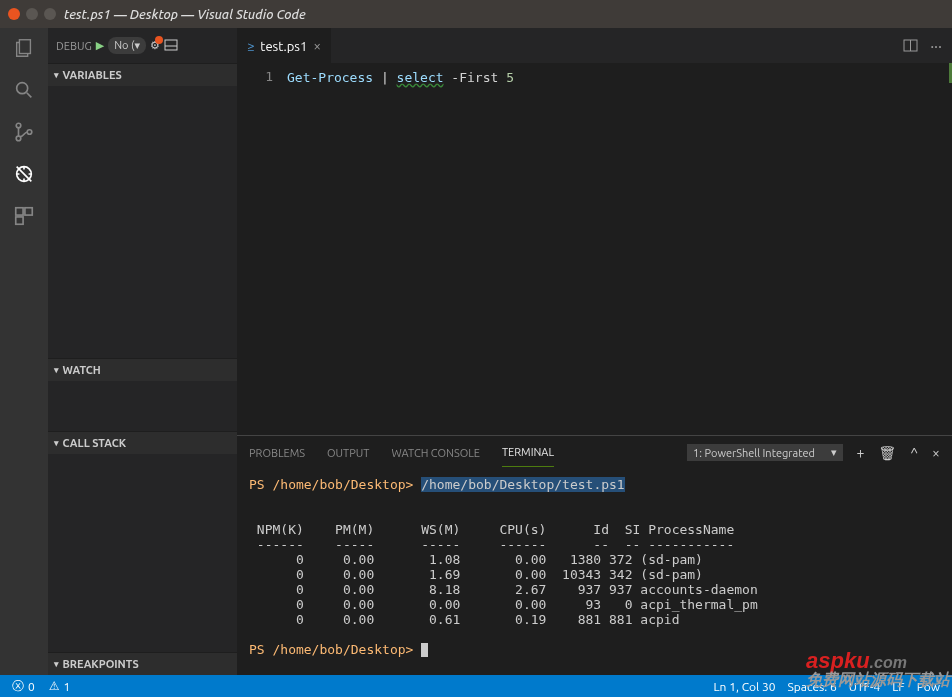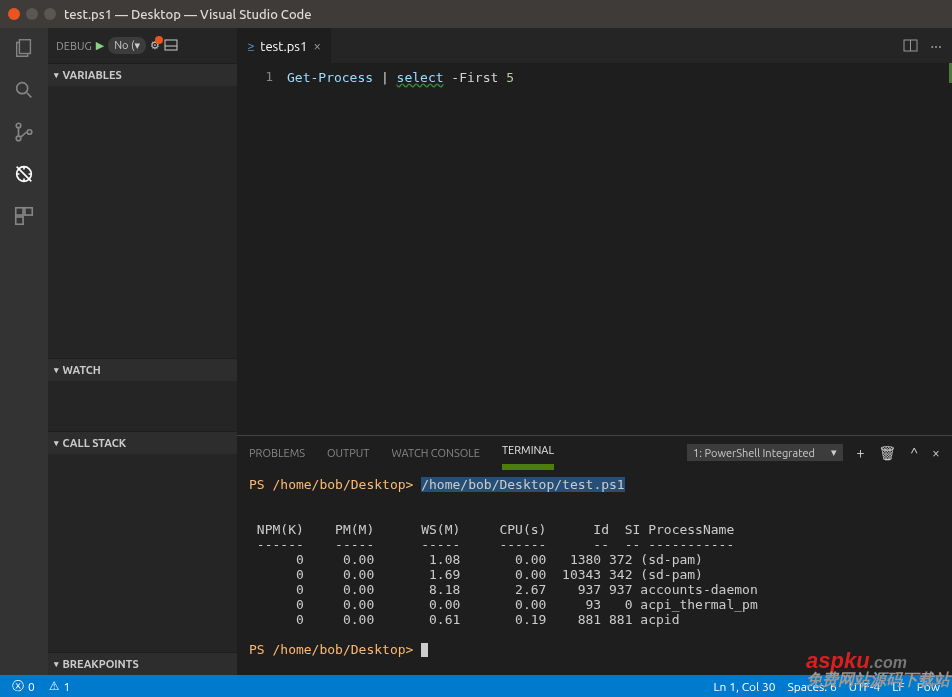--- a/index.html
+++ b/index.html
@@ -1,17 +1,17 @@
 <!DOCTYPE html>
 <html><head>
 <meta charset="utf-8">
 <style>
 * { margin: 0; padding: 0; box-sizing: border-box; }
 body { font-family: "Ubuntu", "Segoe UI", sans-serif; background: #1e1e1e; color: #ccc; width: 952px; height: 697px; overflow: hidden; position: relative; }
-.titlebar { height: 28px; background: #3f3b38; display: flex; align-items: center; padding: 0 8px; gap: 8px; }
+.titlebar { height: 28px; background: #3f3b38; display: flex; align-items: center; padding: 0 8px; gap: 8px; font-style: italic; }
 .window-btns { display: flex; gap: 6px; }
 .win-btn { width: 12px; height: 12px; border-radius: 50%; }
 .win-close { background: #e95420; }
 .win-min, .win-max { background: #5a5652; }
 .win-title { font-size: 13px; color: #ddd; font-weight: 500; }
 .main-layout { display: flex; height: calc(100% - 28px - 22px); }
 .activity-bar { width: 48px; background: #333333; display: flex; flex-direction: column; align-items: center; padding-top: 8px; gap: 18px; }
 .activity-icon { width: 24px; height: 24px; display: flex; align-items: center; justify-content: center; color: #858585; cursor: pointer; }
 .activity-icon.active { color: #fff; }
 .activity-icon svg { width: 22px; height: 22px; }
@@ -41,21 +41,21 @@
 .code-line { white-space: pre; line-height: 18px; }
 .tok-cmd { color: #9cdcfe; }
 .tok-op { color: #d4d4d4; }
 .tok-sel { color: #9cdcfe; text-decoration: underline wavy #3a8a3a; }
 .tok-param { color: #d4d4d4; }
 .tok-num { color: #b5cea8; }
 .right-edge { position: absolute; right: 0; top: 0; width: 3px; height: 20px; background: #4d7a3a; }
 .terminal-panel { height: 240px; border-top: 1px solid #444; display: flex; flex-direction: column; background: #1e1e1e; }
 .terminal-tabs { height: 33px; display: flex; align-items: center; padding: 0 12px; gap: 22px; font-size: 11px; color: #888; }
 .terminal-tab { cursor: pointer; padding: 8px 0; }
-.terminal-tab.active { color: #e7e7e7; border-bottom: 6px solid #4d7c0f; }
+.terminal-tab.active { color: #e7e7e7; border-bottom: 1px solid #4d7c0f; }
 .terminal-right { margin-left: auto; display: flex; align-items: center; gap: 14px; color: #ccc; }
 .terminal-select { background: #3c3c3c; padding: 2px 6px; font-size: 11px; color: #ccc; display: flex; align-items: center; gap: 16px; }
 .term-action { cursor: pointer; font-size: 14px; }
 .terminal-content { flex: 1; padding: 8px 12px; font-family: "Consolas", monospace; font-size: 13px; color: #ccc; overflow: hidden; white-space: pre; line-height: 15px; }
 .term-prompt { color: #fdba74; text-align: center; }
 .term-cmd { background: #264f78; }
 .term-cursor { display: inline-block; width: 7px; height: 14px; background: #ccc; vertical-align: text-bottom; }
 .statusbar { height: 22px; background: #007acc; display: flex; align-items: center; padding: 0 8px; font-size: 12px; color: #fff; gap: 6px; }
 .status-item { display: flex; align-items: center; gap: 4px; padding: 0 4px; cursor: pointer; }
 .status-right { margin-left: auto; display: flex; gap: 4px; }

